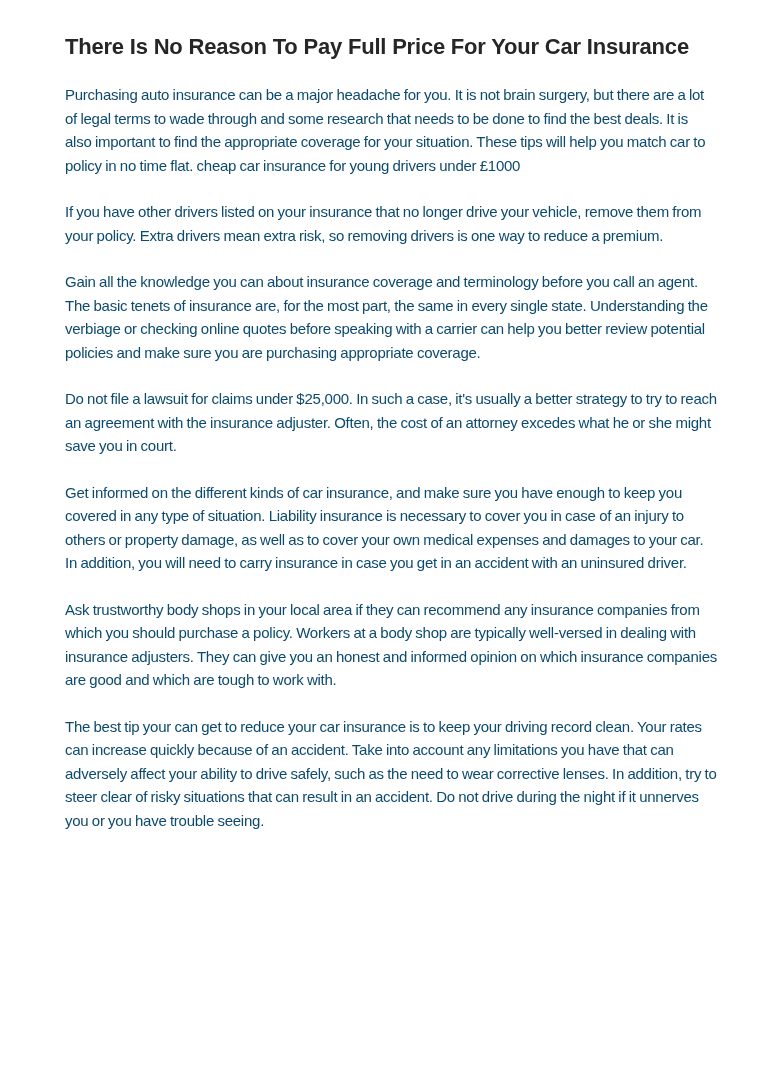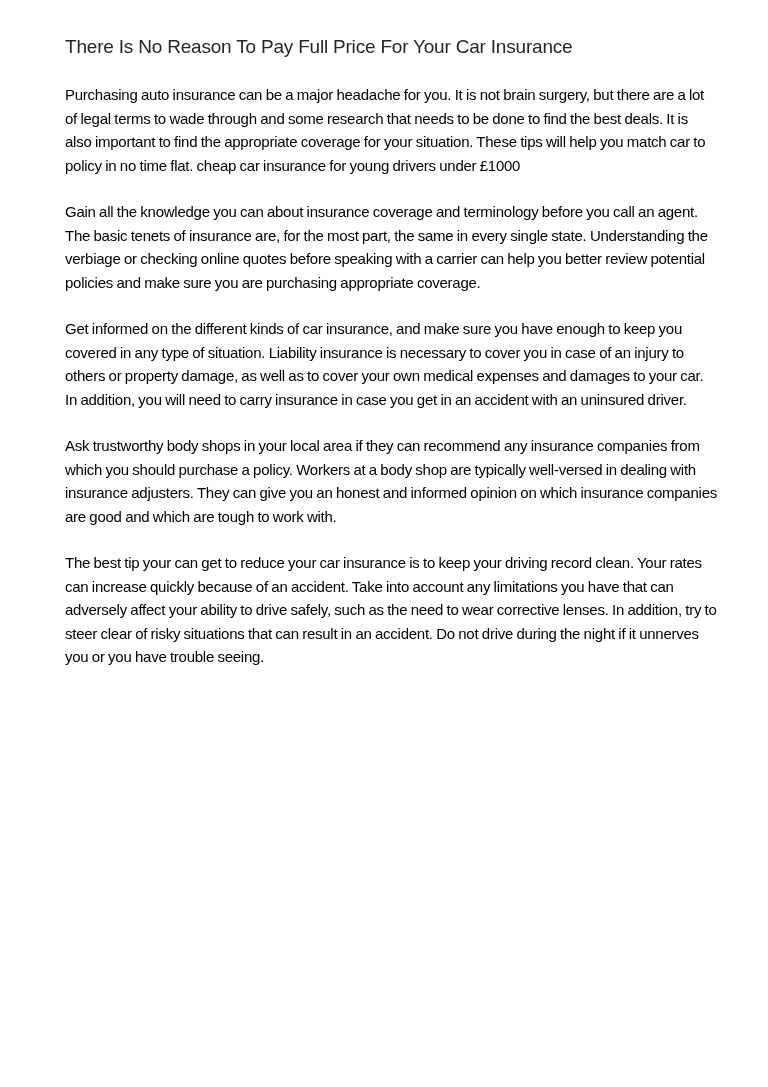--- a/index.html
+++ b/index.html
@@ -16,49 +16,51 @@
   .page {
     box-sizing: border-box;
     width: 768px;
     height: 1087px;
     padding: 33px 51px 0 65px;
     background: #ffffff;
     color: #2a2a2a;
   }
   .doc-title {
     margin: 0 0 23px 0;
-    font-size: 19px;
+    font-size: 22px;
     line-height: 27px;
-    font-weight: 400;
+    font-weight: 700;
     letter-spacing: -0.2px;
     color: #262626;
     max-width: 640px;
   }
   .doc-paragraph {
     margin: 0 0 23px 0;
     font-size: 15px;
     line-height: 23.5px;
     font-weight: 400;
     letter-spacing: -0.25px;
     word-spacing: -0.5px;
-    color: #000000;
+    color: #0c4a6e;
     max-width: 652px;
   }
 </style>
 </head>
 <body>
 
 <div class="page">
   <h1 class="doc-title">There Is No Reason To Pay Full Price For Your Car Insurance</h1>
 
   <p class="doc-paragraph">Purchasing auto insurance can be a major headache for you. It is not brain surgery, but there are a lot of legal terms to wade through and some research that needs to be done to find the best deals. It is also important to find the appropriate coverage for your situation. These tips will help you match car to policy in no time flat. cheap car insurance for young drivers under £1000</p>
 
+  <p class="doc-paragraph">If you have other drivers listed on your insurance that no longer drive your vehicle, remove them from your policy. Extra drivers mean extra risk, so removing drivers is one way to reduce a premium.</p>
 
   <p class="doc-paragraph">Gain all the knowledge you can about insurance coverage and terminology before you call an agent. The basic tenets of insurance are, for the most part, the same in every single state. Understanding the verbiage or checking online quotes before speaking with a carrier can help you better review potential policies and make sure you are purchasing appropriate coverage.</p>
 
+  <p class="doc-paragraph">Do not file a lawsuit for claims under $25,000. In such a case, it's usually a better strategy to try to reach an agreement with the insurance adjuster. Often, the cost of an attorney excedes what he or she might save you in court.</p>
 
   <p class="doc-paragraph">Get informed on the different kinds of car insurance, and make sure you have enough to keep you covered in any type of situation. Liability insurance is necessary to cover you in case of an injury to others or property damage, as well as to cover your own medical expenses and damages to your car. In addition, you will need to carry insurance in case you get in an accident with an uninsured driver.</p>
 
   <p class="doc-paragraph">Ask trustworthy body shops in your local area if they can recommend any insurance companies from which you should purchase a policy. Workers at a body shop are typically well-versed in dealing with insurance adjusters. They can give you an honest and informed opinion on which insurance companies are good and which are tough to work with.</p>
 
   <p class="doc-paragraph">The best tip your can get to reduce your car insurance is to keep your driving record clean. Your rates can increase quickly because of an accident. Take into account any limitations you have that can adversely affect your ability to drive safely, such as the need to wear corrective lenses. In addition, try to steer clear of risky situations that can result in an accident. Do not drive during the night if it unnerves you or you have trouble seeing.</p>
 
 </div>
 
 </body></html>

